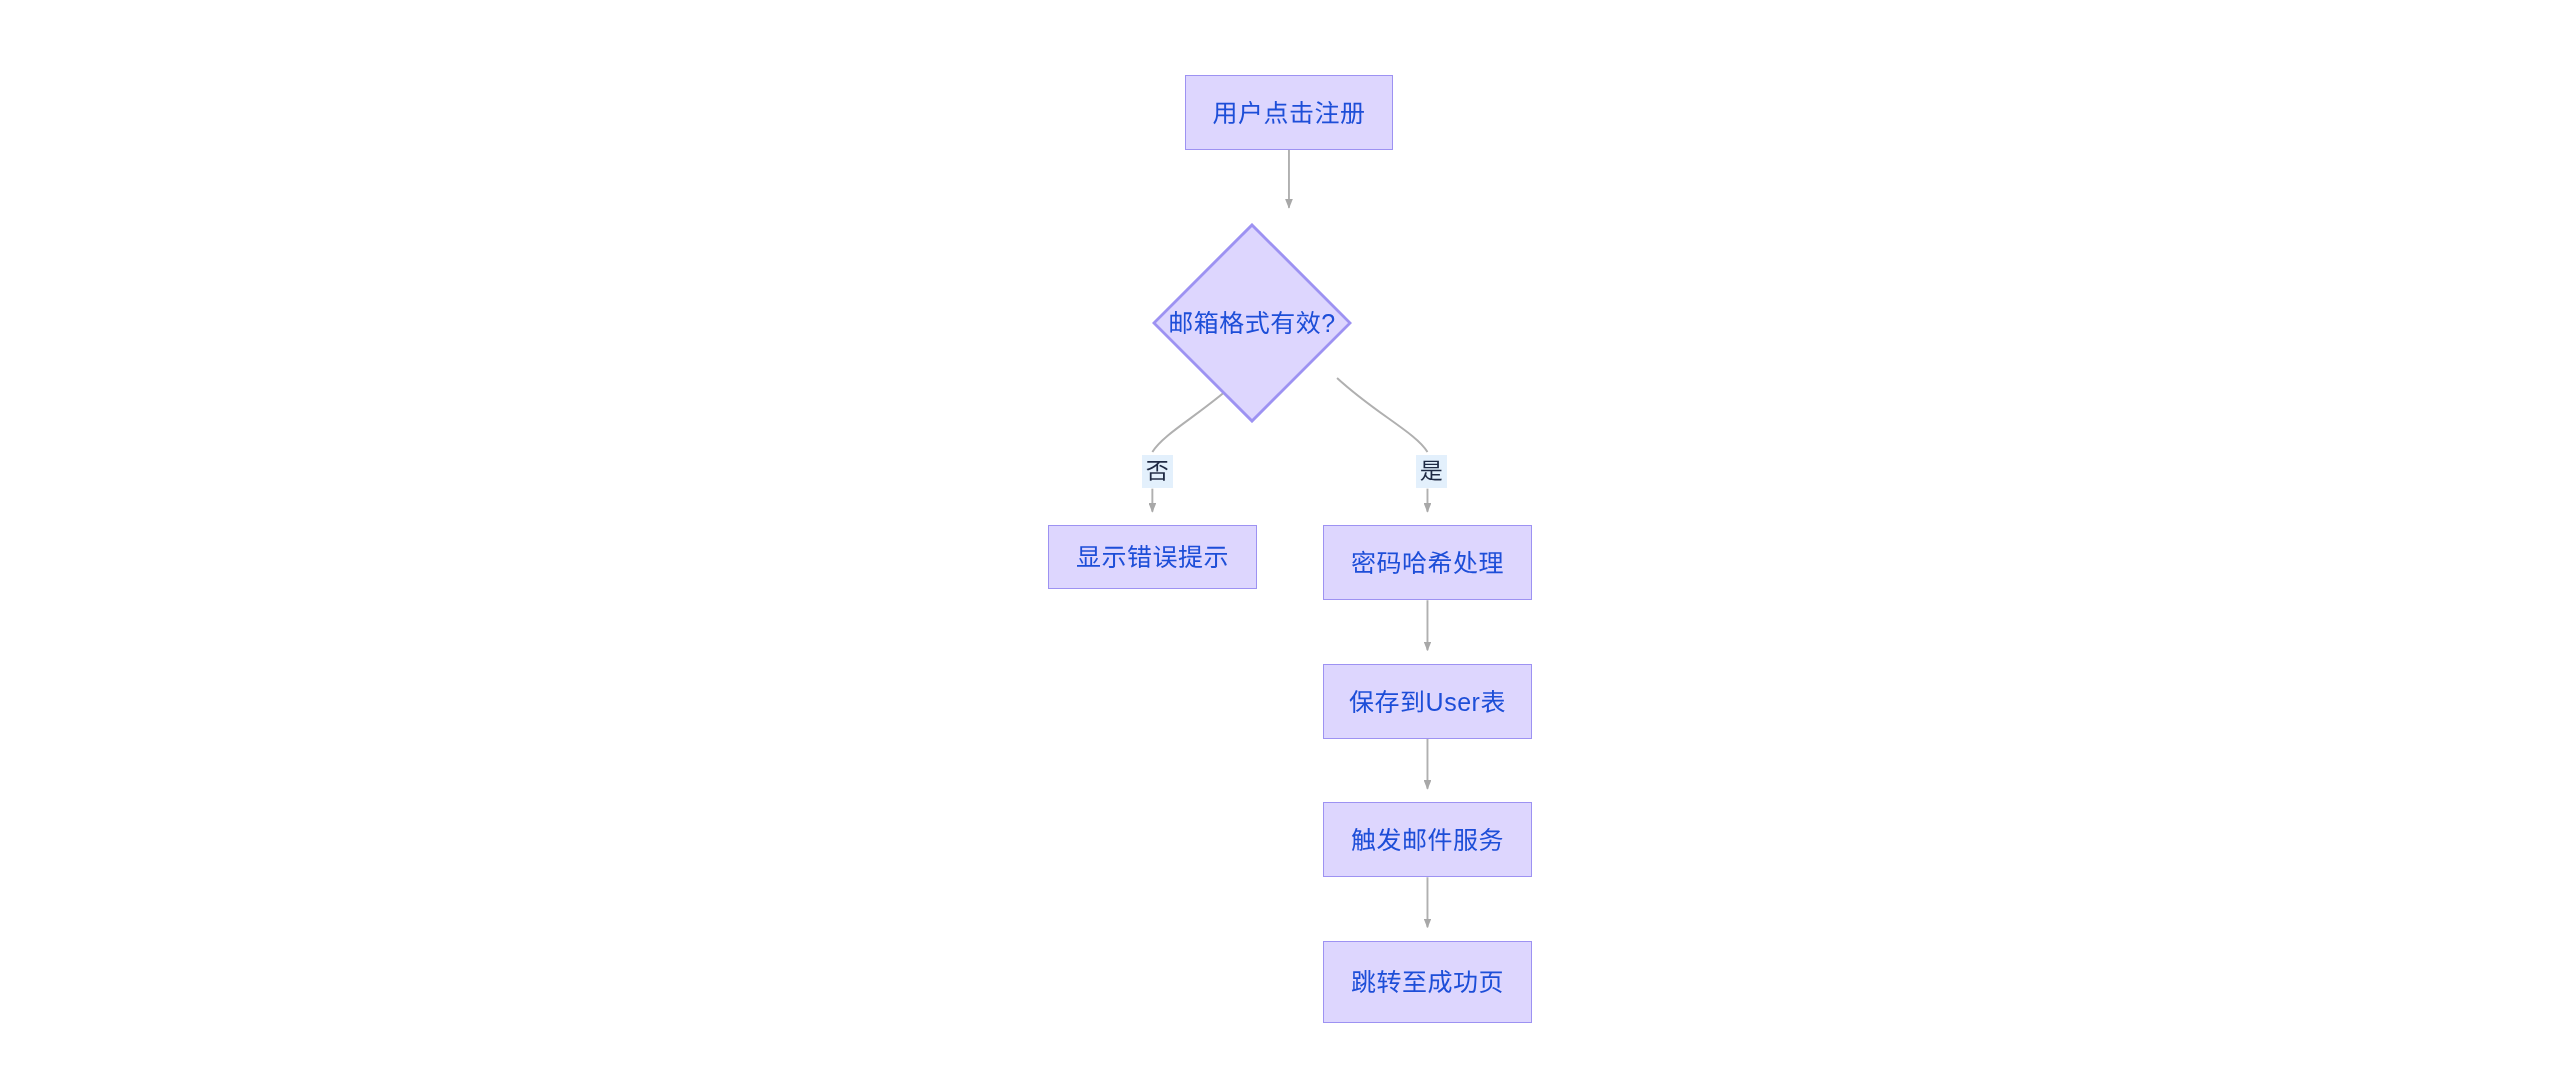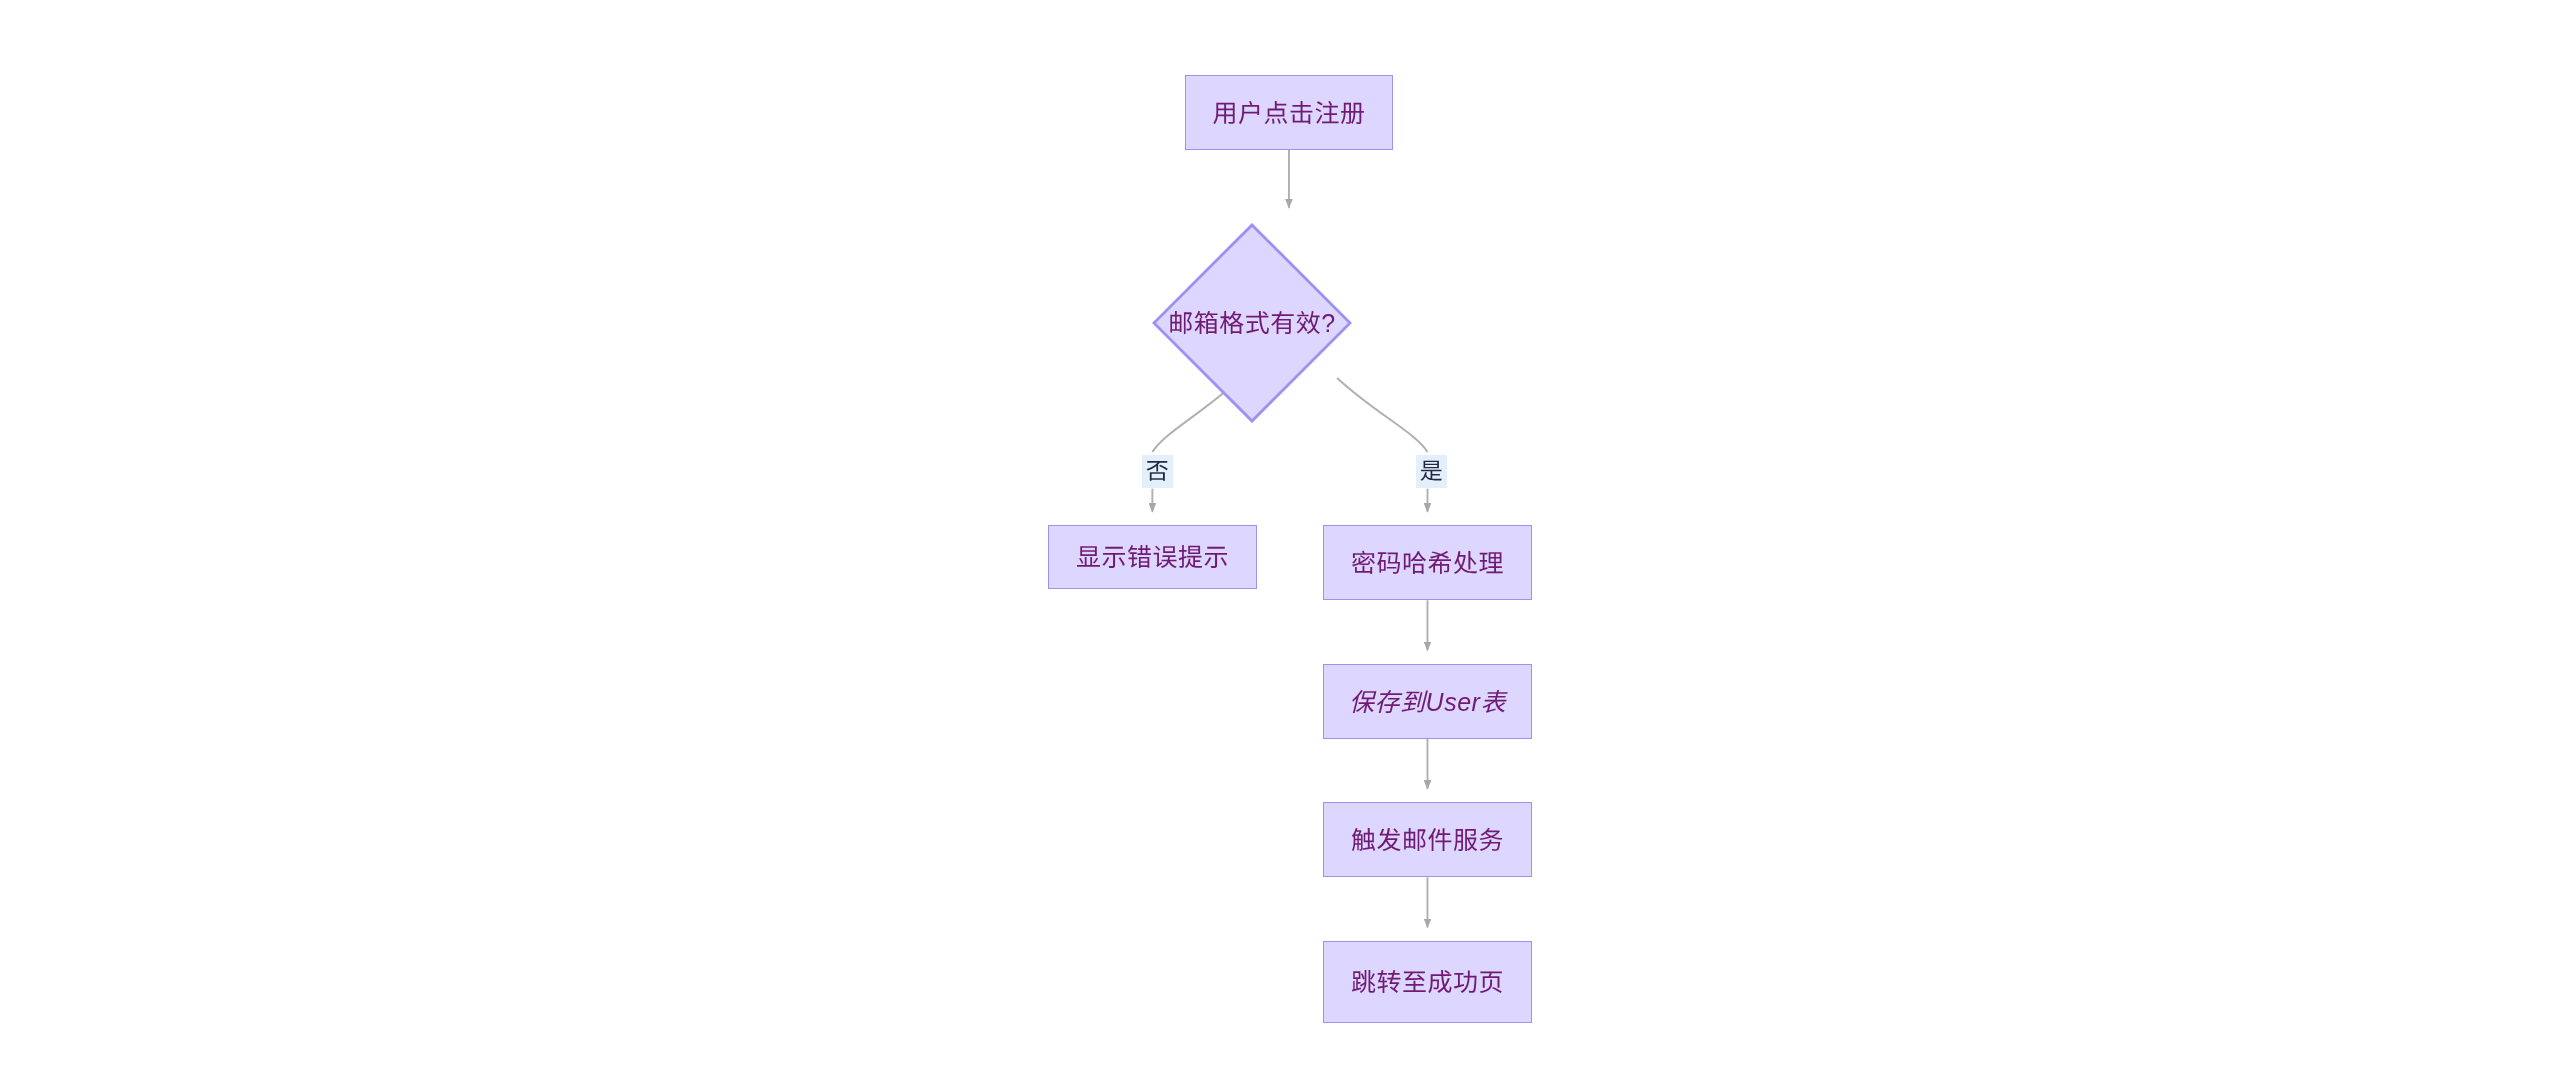--- a/index.html
+++ b/index.html
@@ -26,21 +26,21 @@
     top: 0;
     width: 2576px;
     height: 1086px;
   }
   .node {
     position: absolute;
     box-sizing: border-box;
     display: flex;
     align-items: center;
     justify-content: center;
-    color: #701a75;
+    color: #1d4ed8;
     font-size: 25px;
     line-height: 1.2;
     letter-spacing: 0.5px;
     white-space: nowrap;
   }
   .node-rect {
     background: #ddd6fe;
     border: 1.9px solid #9d92f2;
   }
   .node-diamond {
@@ -117,21 +117,21 @@
   </div>
 
   <div class="node node-rect" style="left:1048px; top:525px; width:209px; height:64px;">
     <span>显示错误提示</span>
   </div>
 
   <div class="node node-rect" style="left:1323px; top:525px; width:209px; height:75px;">
     <span>密码哈希处理</span>
   </div>
 
-  <div class="node node-rect" style="left:1323px; top:664px; width:209px; height:75px;font-style:italic;">
+  <div class="node node-rect" style="left:1323px; top:664px; width:209px; height:75px;">
     <span>保存到User表</span>
   </div>
 
   <div class="node node-rect" style="left:1323px; top:802px; width:209px; height:75px;">
     <span>触发邮件服务</span>
   </div>
 
   <div class="node node-rect" style="left:1323px; top:941px; width:209px; height:82px;">
     <span>跳转至成功页</span>
   </div>

